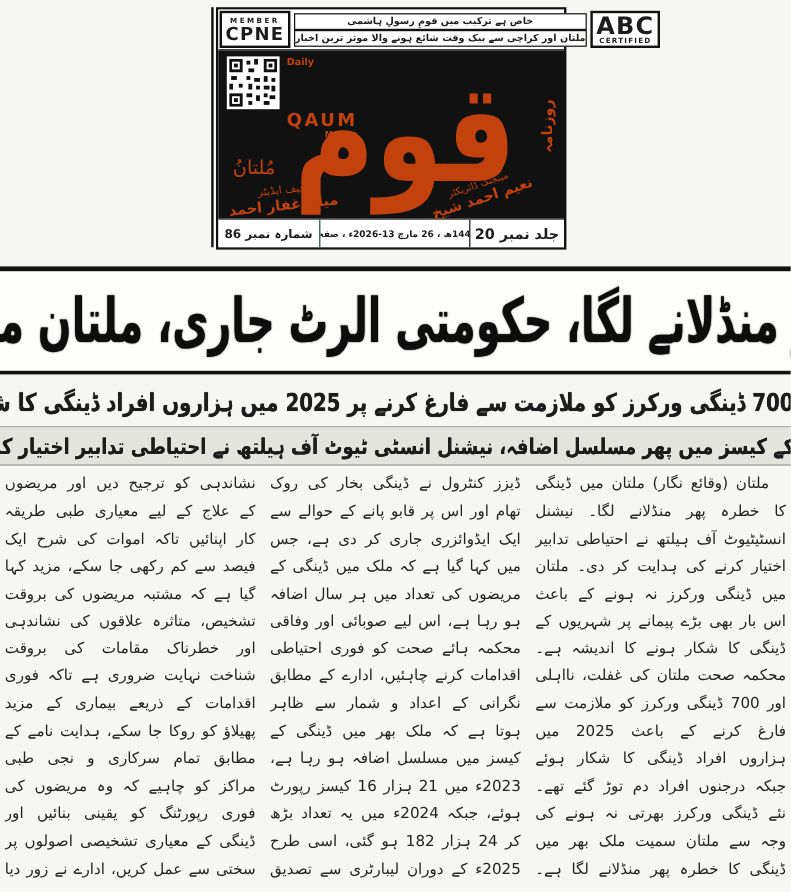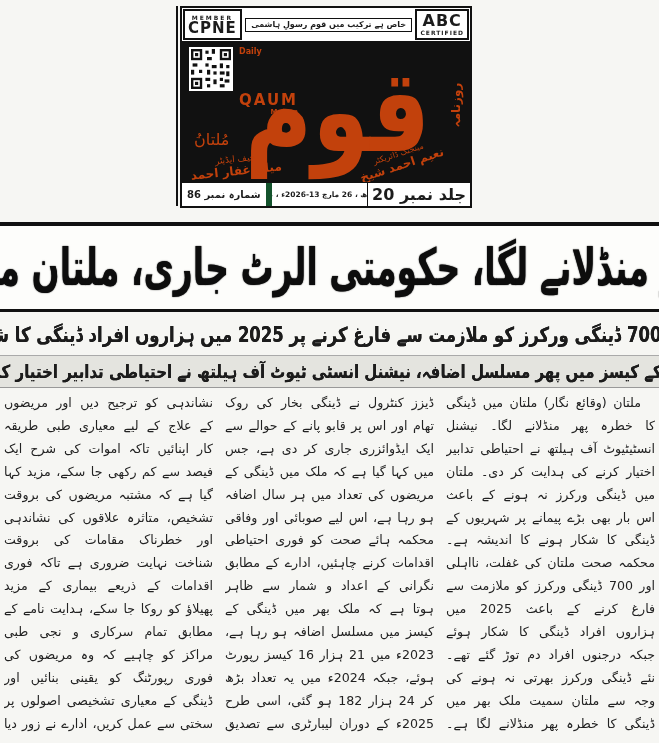--- a/index.html
+++ b/index.html
@@ -21,21 +21,21 @@
   }
   .masthead { border:2px solid #111; background:#fff; }
 
   .mh-top { display:flex; align-items:stretch; height:34px; background:#fff; border-bottom:1px solid #111; }
   .badge {
     display:flex; flex-direction:column; align-items:center; justify-content:center;
     border:2px solid #111; background:#fff; padding:1px 3px; margin:1px;
   }
   .badge .b-small { font-size:6px; font-weight:bold; letter-spacing:2px; }
   .badge .b-big   { font-size:15px; font-weight:bold; letter-spacing:1px; line-height:1; }
-  .badge.abc .b-big { font-size:16px; }
+  .badge.abc .b-big { font-size:20px; }
   .badge.abc .b-small { letter-spacing:1px; }
   .slogan { flex:1; display:flex; flex-direction:column; justify-content:center; direction:rtl; margin:1px 2px; }
   .slogan div {
     font-size:8px; font-weight:bold; text-align:center; line-height:1.5;
     border:1px solid #111; background:#fff; white-space:nowrap; overflow:hidden;
   }
 
   .mh-main { position:relative; height:140px; background:#111; color:#c2410c; overflow:hidden; }
   .qr { position:absolute; top:5px; left:7px; width:44px; height:44px; background:#fff; padding:2px; }
   .qr svg { width:100%; height:100%; display:block; }
@@ -57,23 +57,23 @@
   }
   .md-block { position:absolute; bottom:10px; right:26px; direction:rtl; text-align:center; transform:rotate(-18deg); }
   .md-block .t1 { font-size:8px; }
   .md-block .t2 { font-size:12px; font-weight:bold; }
 
   .mh-bottom {
     display:flex; direction:rtl; height:24px; background:#fff; border-top:1px solid #111;
     align-items:stretch; font-weight:bold;
   }
   .mh-bottom > div { display:flex; align-items:center; justify-content:center; white-space:nowrap; overflow:hidden; }
-  .mh-cell-vol   { border-left:1px solid #111; padding:0 4px; font-size:16px; }
+  .mh-cell-vol   { border-left:1px solid #111; padding:0 4px; font-size:12px; }
   .mh-cell-date  { flex:1; font-size:7.5px; padding:0 2px; }
-  .mh-cell-issue { border-right:6px solid #14532d; padding:0 5px; font-size:10px; }
+  .mh-cell-issue { border-right:1px solid #14532d; padding:0 5px; font-size:10px; }
 
   
   .headline-banner {
     position:absolute; top:222px; left:0; width:659px; height:90px;
     border-top:4px solid #111; border-bottom:3px solid #111;
     background:#fdfdfb; display:flex; align-items:center; justify-content:center;
     overflow:hidden;
   }
   .headline-text {
     direction:rtl; font-size:33px; font-weight:bold; color:#0d0d0d;
@@ -123,20 +123,21 @@
   <div class="masthead-wrap">
     <div class="masthead">
 
       <div class="mh-top">
         <div class="badge cpne">
           <div class="b-small">MEMBER</div>
           <div class="b-big">CPNE</div>
         </div>
         <div class="slogan">
           <div>خاص ہے ترکیب میں قومِ رسولِ ہاشمی</div>
+          <div>ملتان اور کراچی سے بیک وقت شائع ہونے والا موثر ترین اخبار</div>
         </div>
         <div class="badge abc">
           <div class="b-big">ABC</div>
           <div class="b-small">CERTIFIED</div>
         </div>
       </div>
 
       <div class="mh-main">
         <div class="qr">
           <svg viewBox="0 0 25 25" xmlns="http://www.w3.org/2000/svg">

